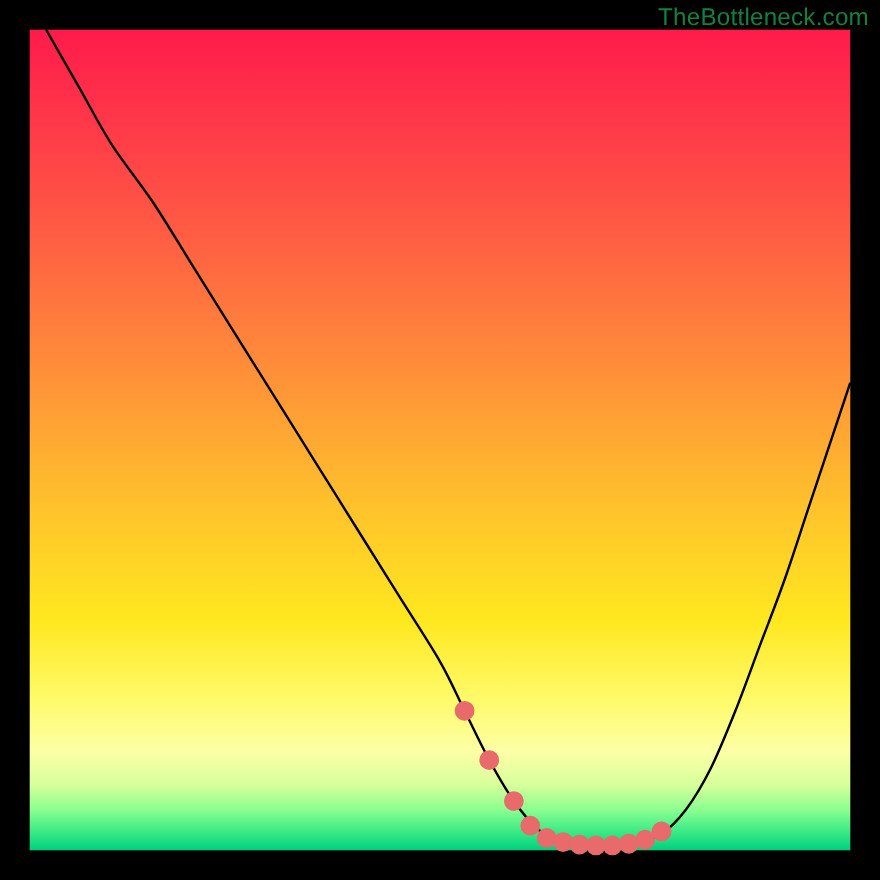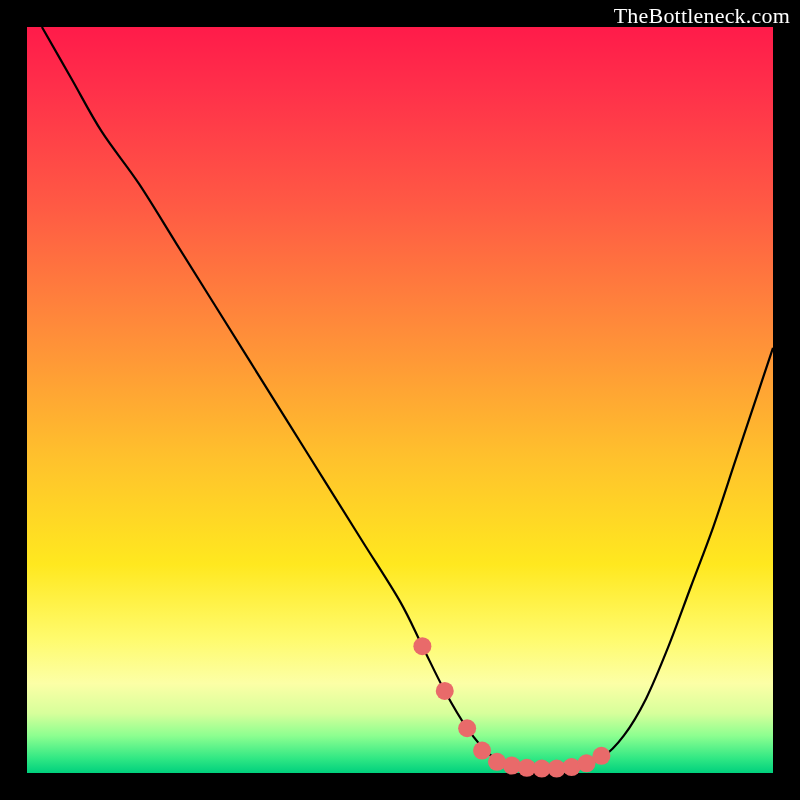--- a/index.html
+++ b/index.html
@@ -35,23 +35,23 @@
       #fcffa6 88%,
       #d7ff9b 92%,
       #8dff90 95%,
       #32e884 98%,
       #00d07d 100%);
   }
   .watermark {
     position: absolute;
     top: 3px;
     right: 10px;
-    font-family: Liberation Serif, serif;
+    font-family: Liberation Sans, sans-serif;
     font-size: 22px;
-    color: #ffffff;
+    color: #15803d;
     letter-spacing: 0.2px;
     user-select: none;
   }
   svg.curve {
     position: absolute;
     left: 0;
     top: 0;
     width: 746px;
     height: 746px;
     overflow: visible;

